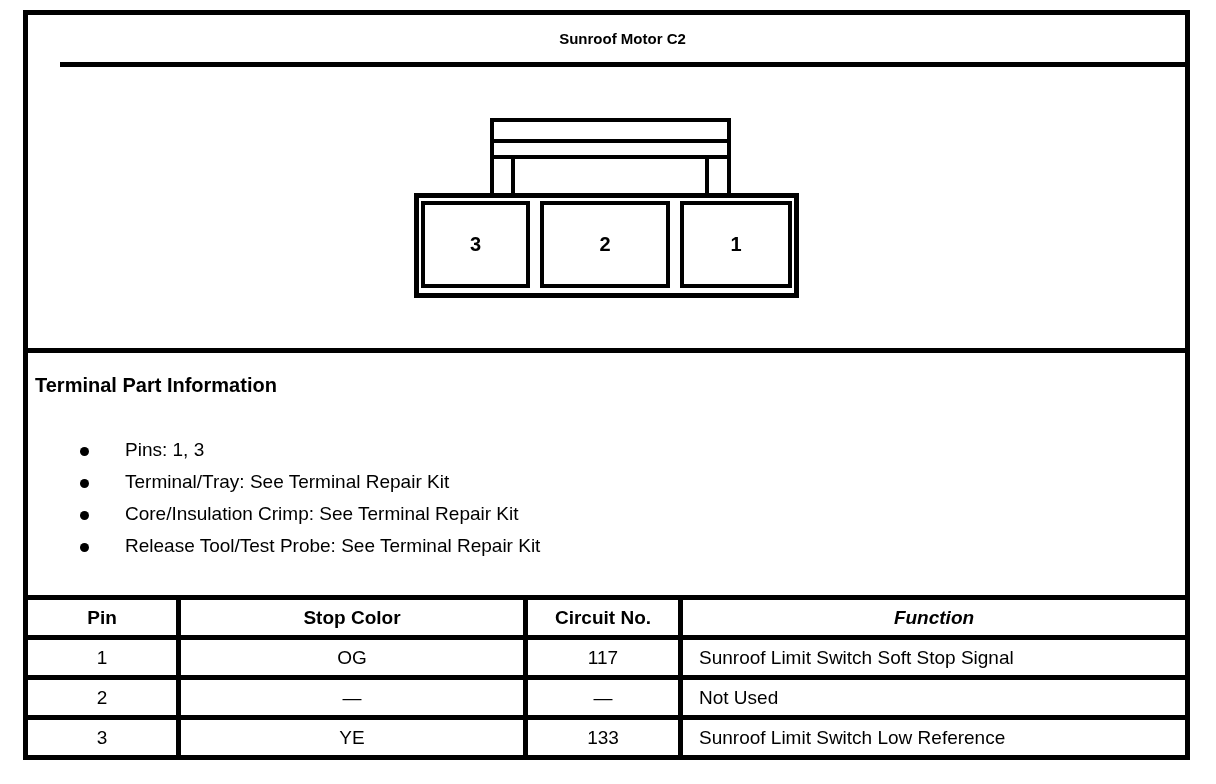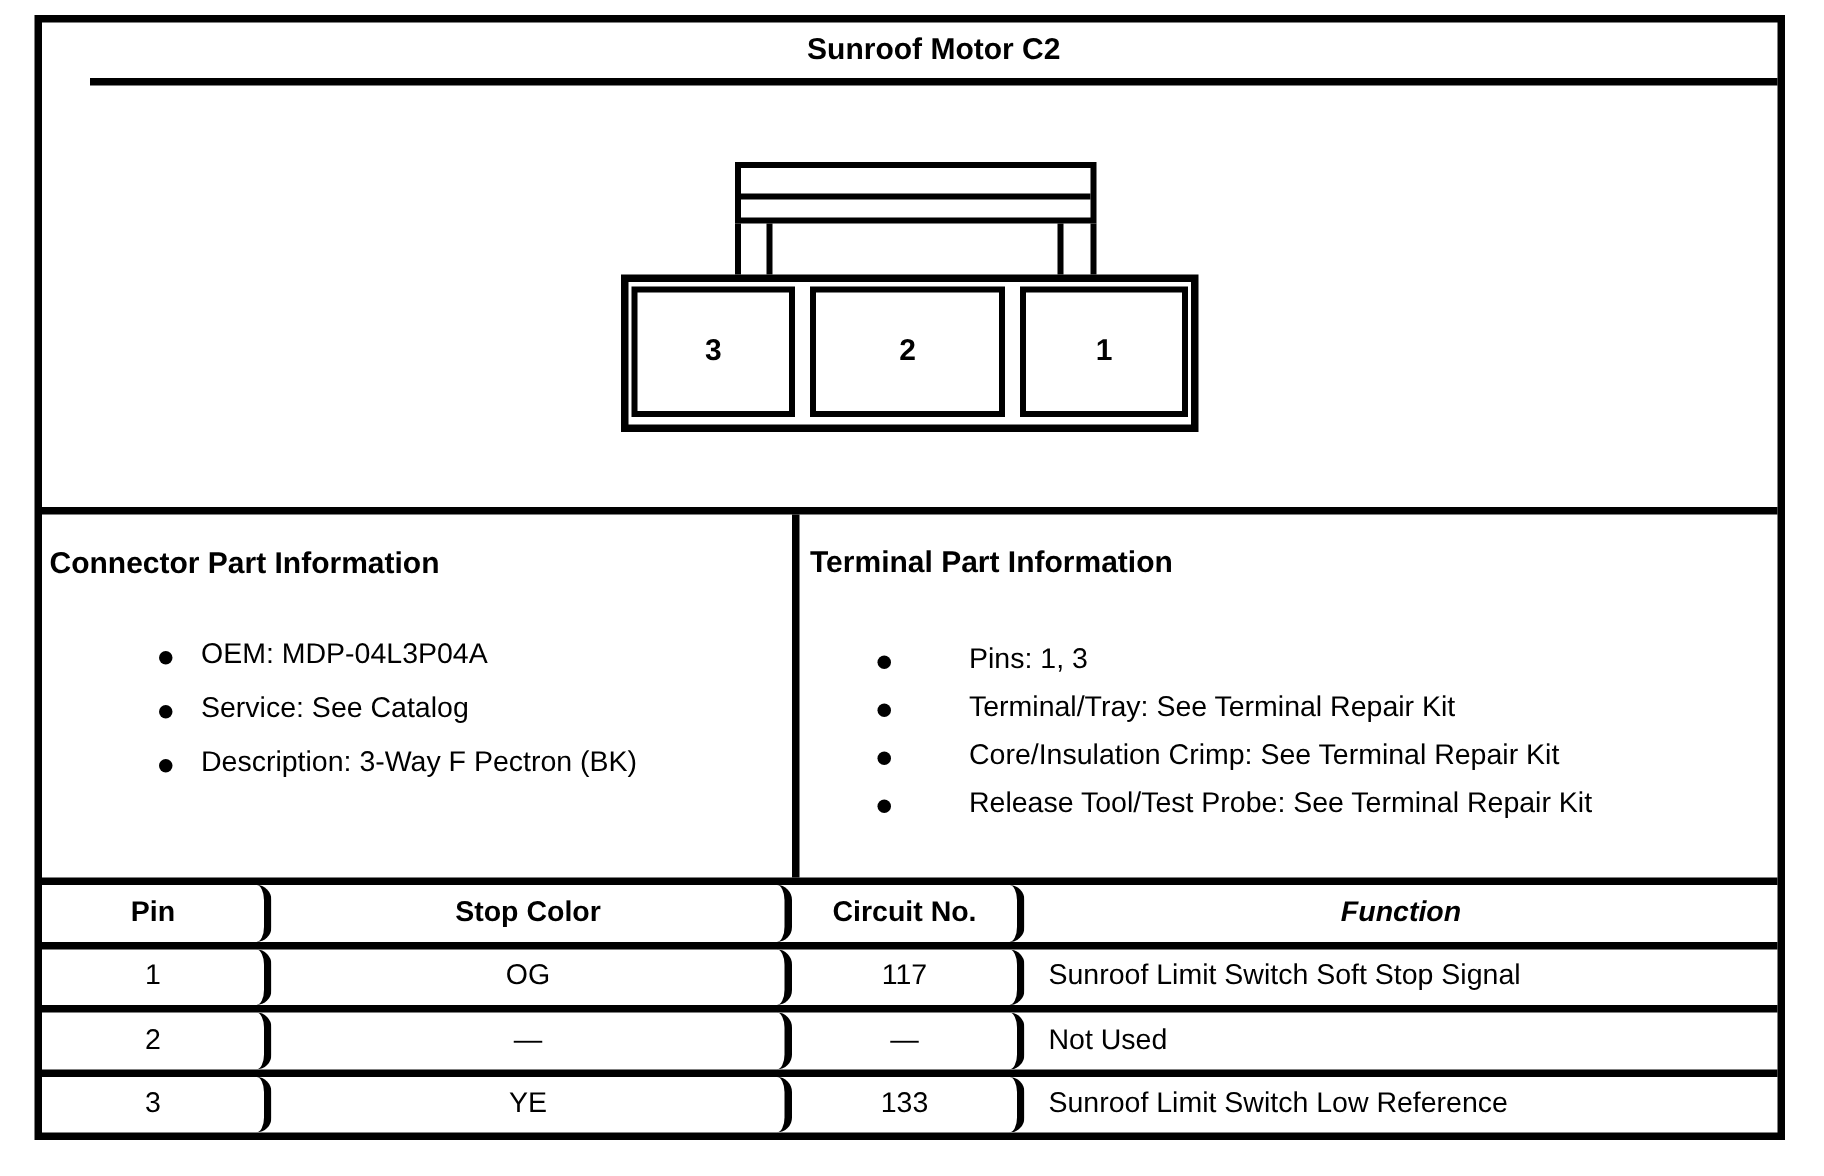--- a/index.html
+++ b/index.html
@@ -15,24 +15,24 @@
     position: absolute;
     left: 23px; top: 10px;
     width: 1167px; height: 750px;
     border: 5px solid #000000;
     display: flex;
     flex-direction: column;
     background: #ffffff;
   }
   
   .title-bar {
-    height: 42px;
+    height: 52px;
     border-bottom: 5px solid #000000;
     display: flex; align-items: center; justify-content: center;
-    font-size: 20px; font-weight: bold; margin-left: 32px;
+    font-size: 15px; font-weight: bold; margin-left: 32px;
   }
   
   .diagram-section {
     height: 286px;
     border-bottom: 5px solid #000000;
     position: relative;
   }
   .connector {
     position: relative;
     width: 385px; height: 231px;
@@ -95,21 +95,21 @@
   .info-heading { font-size: 20px; font-weight: bold; }
   .bullet-list { margin-top: 30px; }
   .info-left  .bullet-list { padding-left: 73px; margin-top: 38px; }
   .info-right .bullet-list { padding-left: 45px; margin-top: 42px; }
   .bullet-row {
     display: flex;
     align-items: flex-start;
     font-size: 19px;
   }
   .info-left  .bullet-row { margin-bottom: 14px; }
-  .info-right .bullet-row { margin-bottom: 10px; gap: 16px; }
+  .info-right .bullet-row { margin-bottom: 10px; }
   .bullet-dot {
     flex: 0 0 auto;
     width: 9px; height: 9px;
     border-radius: 50%;
     background: #000000;
     margin-top: 8px;
   }
   .info-left  .bullet-dot { margin-right: 19px; }
   .info-right .bullet-dot { margin-right: 36px; }
   
@@ -120,21 +120,21 @@
   }
   .t-row {
     flex: 1;
     display: grid;
     grid-template-columns: 153px 347px 155px 1fr;
   }
   .t-row + .t-row { border-top: 5px solid #000000; }
   .t-cell {
     display: flex; align-items: center; justify-content: center;
     font-size: 19px;
-    overflow: hidden; white-space: nowrap; border-radius: 10px;
+    overflow: hidden; white-space: nowrap;
   }
   .t-cell.cdiv { border-right: 5px solid #000000; }
   .t-head .t-cell { font-weight: bold; }
   .t-cell.fn-cell { justify-content: flex-start; padding-left: 16px; }
   .t-head .t-cell.fn-cell { justify-content: center; padding-left: 0; font-style: italic; }
 </style>
 </head>
 <body>
 
 <div class="frame">
@@ -151,37 +151,20 @@
       <div class="conn-body">
         <div class="cavity cavity-3">3</div>
         <div class="cavity cavity-2">2</div>
         <div class="cavity cavity-1">1</div>
       </div>
     </div>
   </div>
 
   <div class="info-section">
 
-    <div class="info-box info-left">
-      <div class="info-heading">Connector Part Information</div>
-      <div class="bullet-list">
-        <div class="bullet-row">
-          <span class="bullet-dot"></span>
-          <span>OEM: MDP-04L3P04A</span>
-        </div>
-        <div class="bullet-row">
-          <span class="bullet-dot"></span>
-          <span>Service: See Catalog</span>
-        </div>
-        <div class="bullet-row">
-          <span class="bullet-dot"></span>
-          <span>Description: 3-Way F Pectron (BK)</span>
-        </div>
-      </div>
-    </div>
 
     <div class="info-box info-right">
       <div class="info-heading">Terminal Part Information</div>
       <div class="bullet-list">
         <div class="bullet-row">
           <span class="bullet-dot"></span>
           <span>Pins: 1, 3</span>
         </div>
         <div class="bullet-row">
           <span class="bullet-dot"></span>

